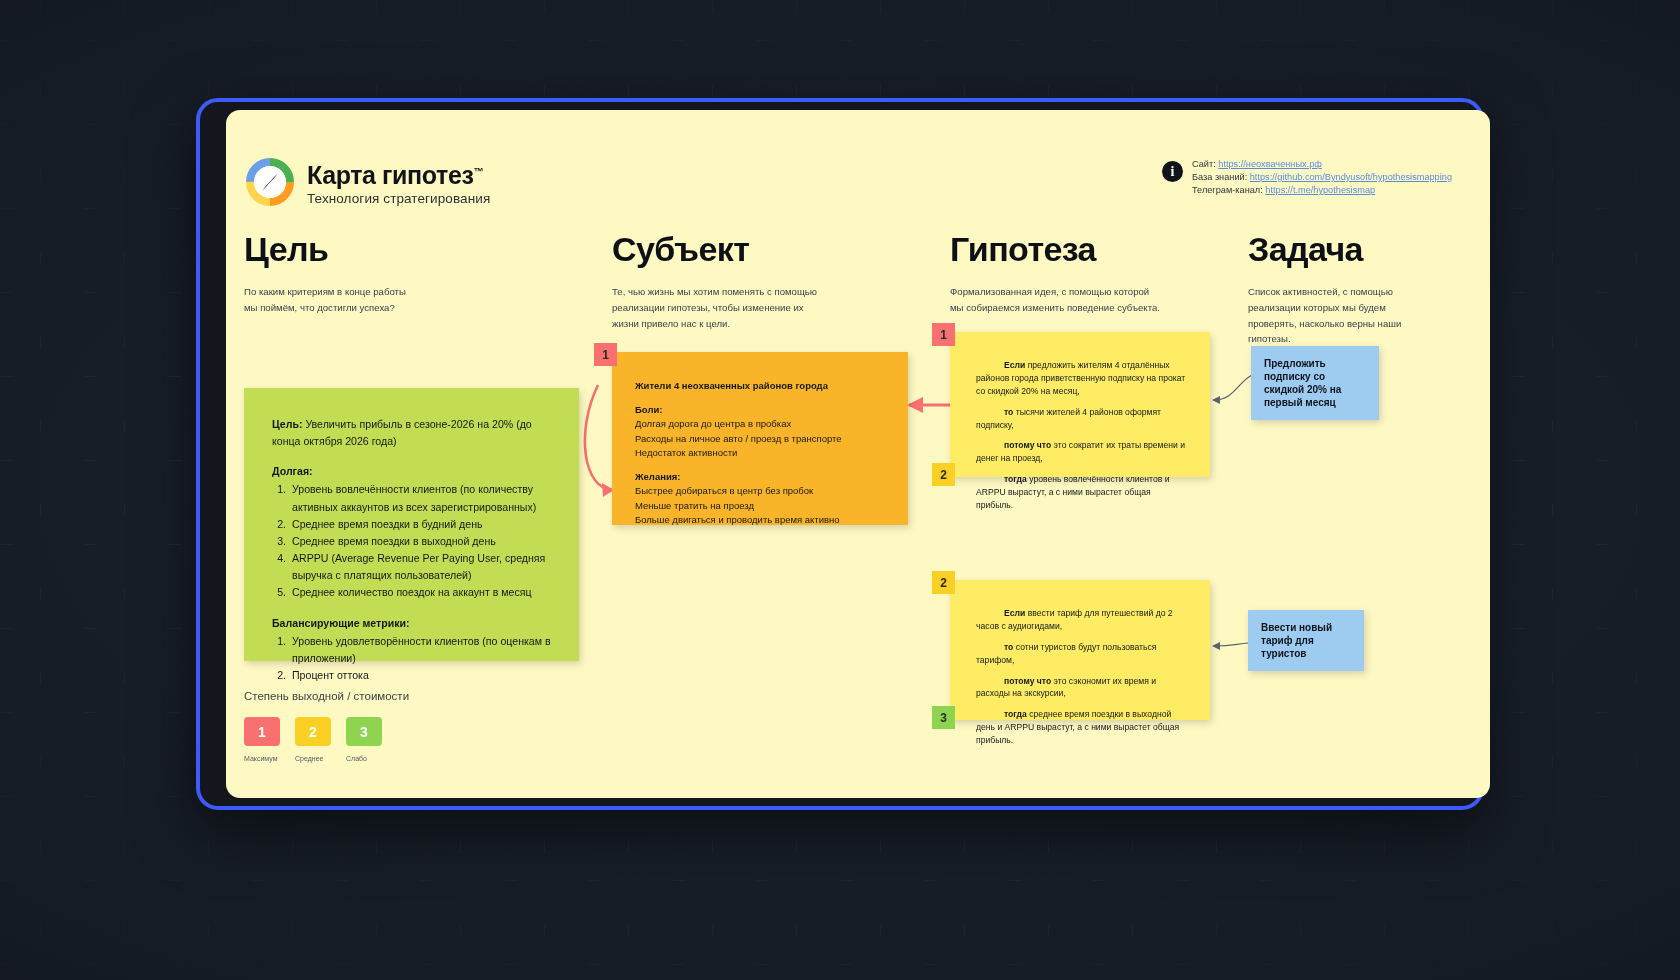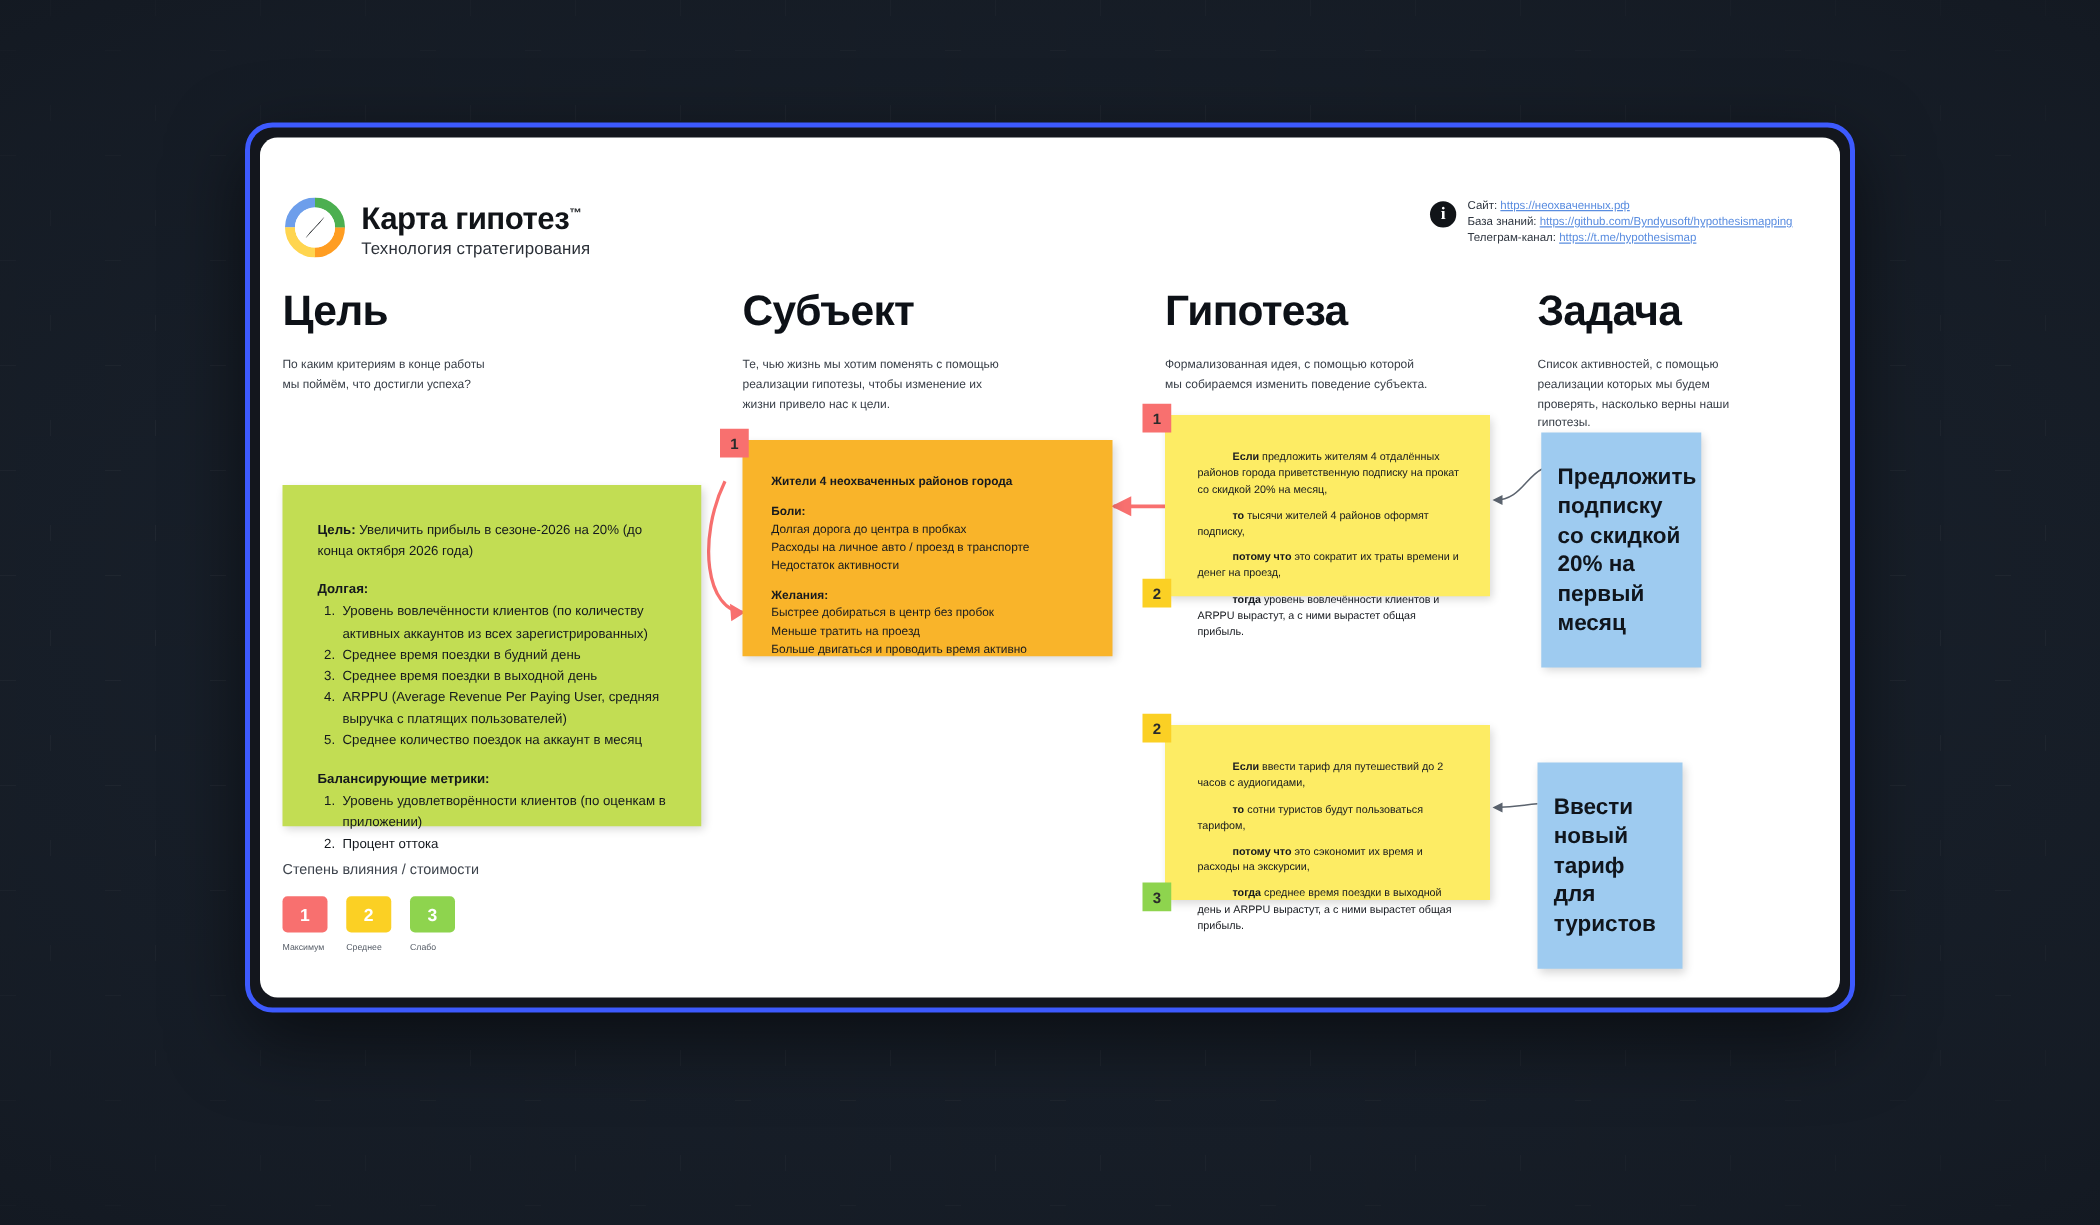--- a/index.html
+++ b/index.html
@@ -41,23 +41,24 @@
     width: 1288px; height: 712px;
     border: 4px solid #3d5afe;
     border-radius: 22px;
     background: #13161d;
     padding: 8px;
     box-shadow: 0 20px 60px rgba(0,0,0,0.55);
   }
   #canvas {
     position: relative;
     width: 100%; height: 100%;
-    background: #ffffff;
+    background: #fef9c3;
     border-radius: 14px;
     overflow: hidden;
+    margin-left: 18px;
   }
 
   
   #logo-block { position: absolute; left: 20px; top: 48px; display: flex; align-items: center; gap: 13px; }
   .compass-ring { width: 48px; height: 48px; position: relative; }
   .logo-text-wrap { padding-top: 2px; }
   .logo-title { font-size: 25px; font-weight: 700; color: #111418; letter-spacing: -0.4px; position: relative; display: inline-block; }
   .logo-tm { font-size: 10px; font-weight: 700; vertical-align: super; color: #111418; }
   .logo-sub { font-size: 13.5px; color: #2b3038; margin-top: 1px; letter-spacing: 0.1px; }
 
@@ -104,21 +105,21 @@
 
   
   .hypo { width: 260px; background: #fdec64; }
   #hypo1 { left: 724px; top: 222px; height: 145px; }
   #hypo2 { left: 724px; top: 470px; height: 140px; }
   .hypo-inner { padding: 27px 22px 0 26px; font-size: 8.6px; line-height: 1.5; color: #16191e; }
   .hypo-inner p { margin-bottom: 8px; }
   .hypo-inner b { font-weight: 700; padding-left: 28px; }
 
   
-  .task { background: #9ecbf0; padding: 24px 13px; font-size: 18px; font-weight: 700; line-height: 1.3; color: #10151c; }
+  .task { background: #9ecbf0; padding: 11px 13px; font-size: 10px; font-weight: 700; line-height: 1.3; color: #10151c; }
   #task1 { left: 1025px; top: 236px; width: 128px; }
   #task2 { left: 1022px; top: 500px; width: 116px; }
 
   
   #legend { position: absolute; left: 18px; top: 580px; }
   .legend-title { font-size: 11.5px; color: #3d434c; }
   .legend-row { display: flex; gap: 15px; margin-top: 15px; }
   .legend-item { width: 36px; }
   .legend-chip {
     width: 36px; height: 29px; border-radius: 4px;
@@ -269,21 +270,21 @@
         <p><b>то</b><span> сотни туристов будут пользоваться тарифом,</span></p>
         <p><b>потому что</b><span> это сэкономит их время и расходы на экскурсии,</span></p>
         <p><b>тогда</b><span> среднее время поездки в выходной день и ARPPU вырастут, а с ними вырастет общая прибыль.</span></p>
       </div>
     </div>
 
     <div class="note task" id="task1">Предложить подписку со скидкой 20% на первый месяц</div>
     <div class="note task" id="task2">Ввести новый тариф для туристов</div>
 
     <div id="legend">
-      <div class="legend-title">Степень влияния / стоимости</div>
+      <div class="legend-title">Степень выходной / стоимости</div>
       <div class="legend-row">
         <div class="legend-item">
           <div class="legend-chip" style="background:#f8706f;">1</div>
           <div class="legend-label">Максимум</div>
         </div>
         <div class="legend-item">
           <div class="legend-chip" style="background:#fbd024;">2</div>
           <div class="legend-label">Среднее</div>
         </div>
         <div class="legend-item">

